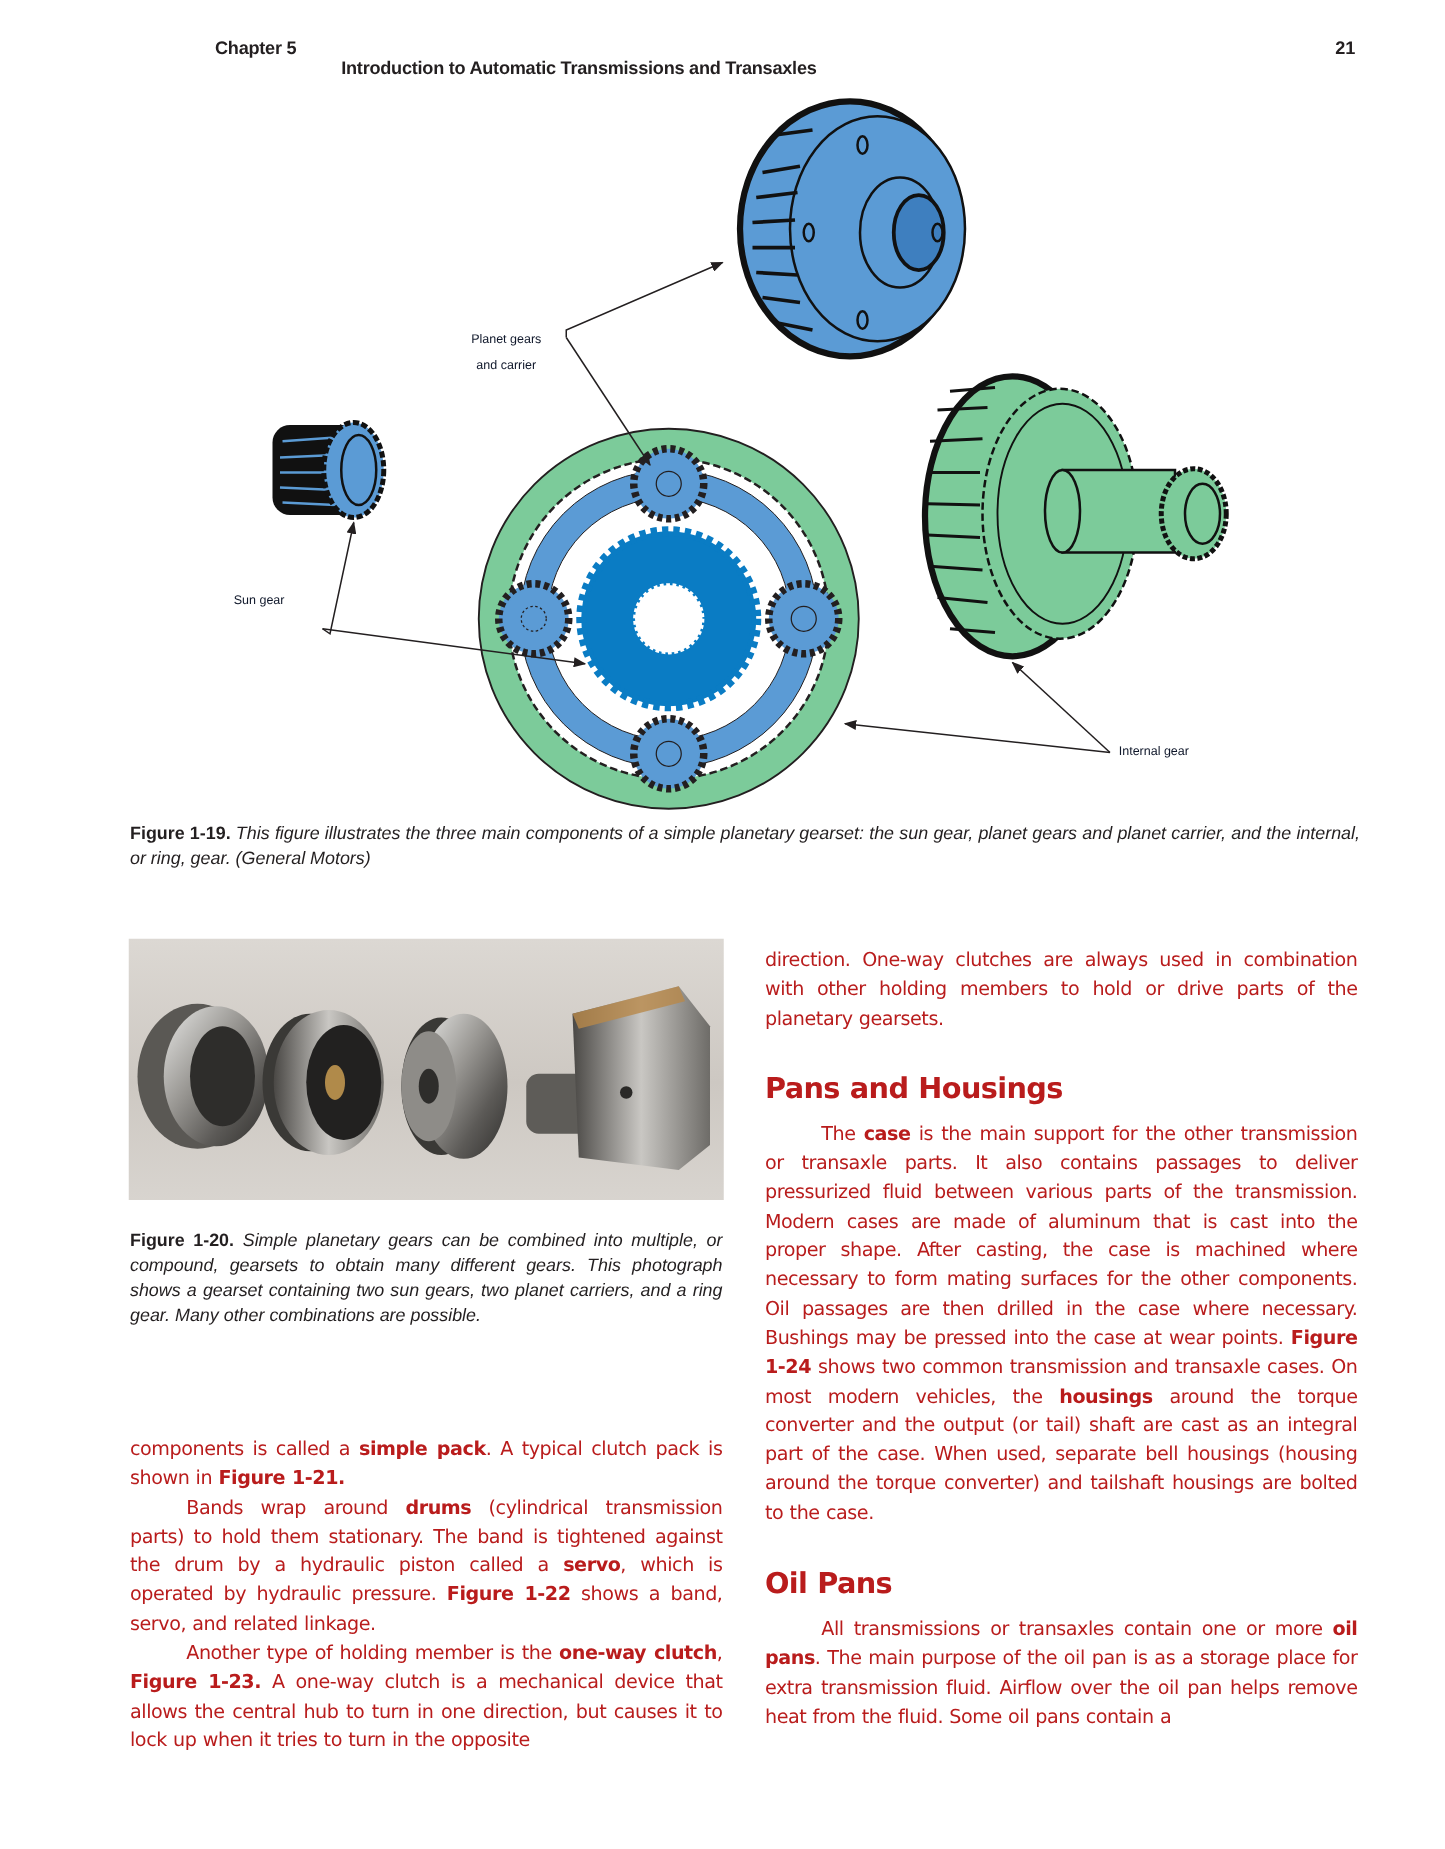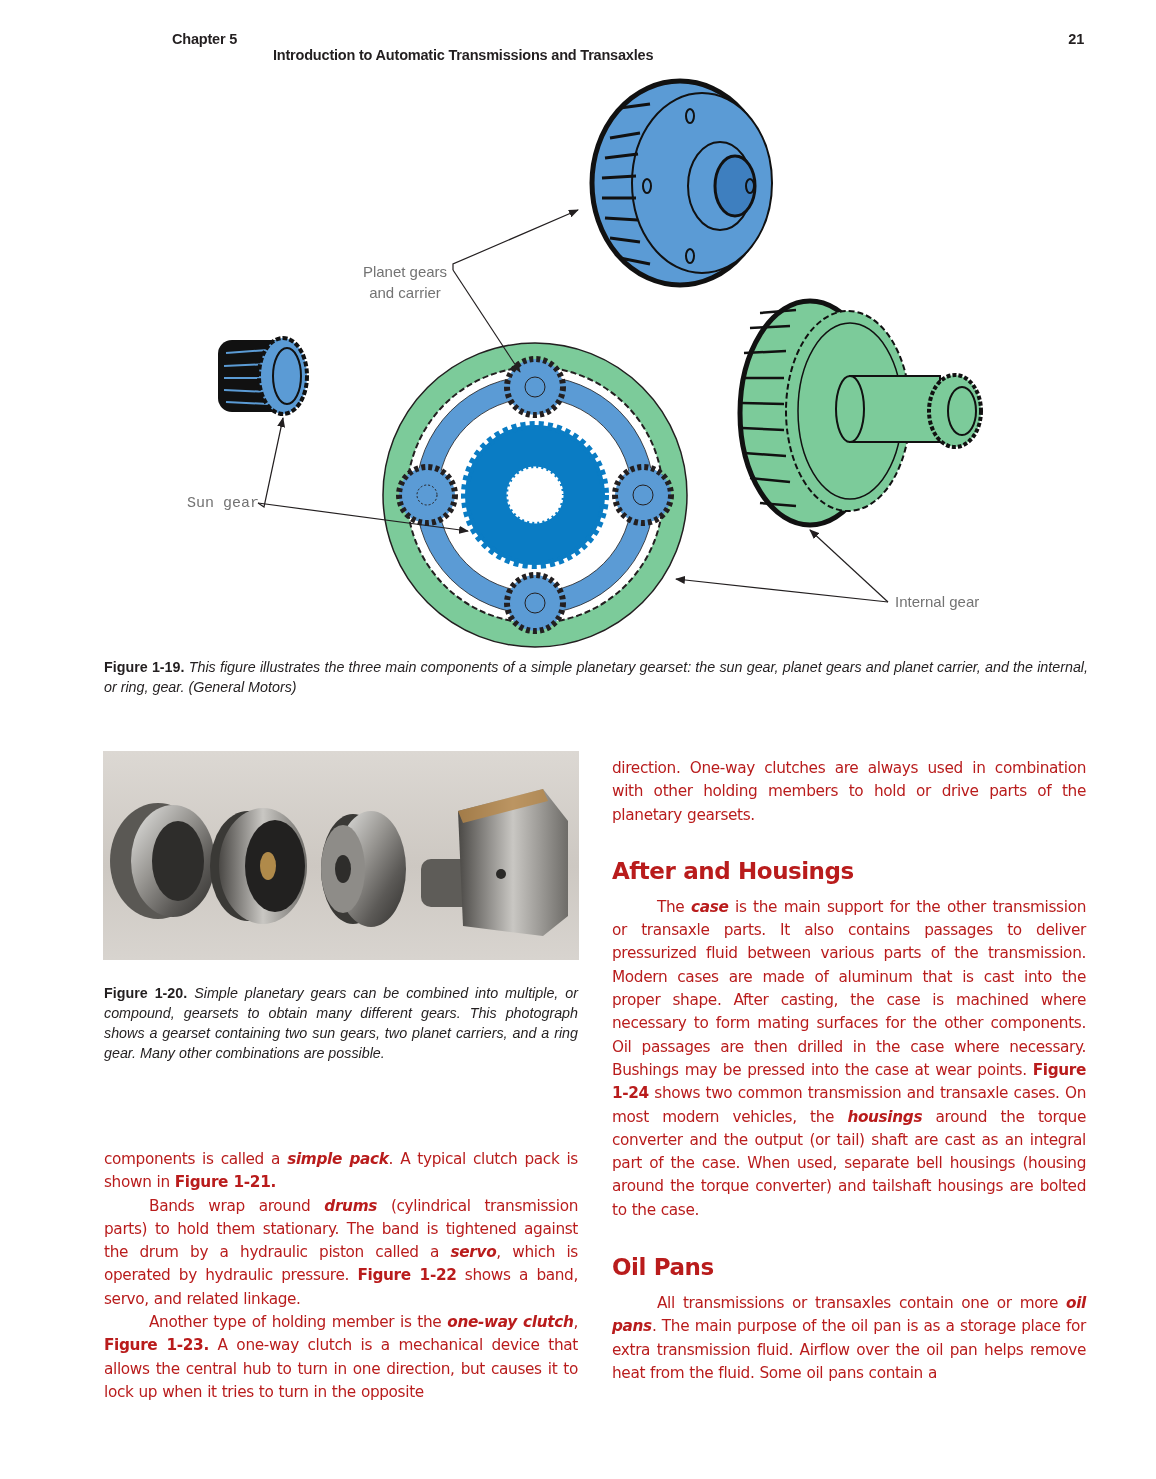--- a/index.html
+++ b/index.html
@@ -6,38 +6,38 @@
   html, body { width: 1156px; height: 1479px; background: #ffffff; overflow: hidden; }
   body { position: relative; color: #231f20; font-family: "DejaVu Sans", sans-serif; }
 
   .running-head { position: absolute; top: 31px; left: 172px; width: 916px; height: 20px;
     font-family: "Liberation Sans", sans-serif; font-weight: bold; font-size: 14.5px; letter-spacing: -0.2px; }
   .running-head .chap { position: absolute; left: 0; top: 0; }
   .running-head .title { position: absolute; left: 101px; top: 16px; }
   .running-head .pgnum { position: absolute; right: 4px; top: 0; }
 
   .figure-1-19 { position: absolute; left: 150px; top: 78px; width: 880px; height: 590px; }
-  .fig-label { position: absolute; font-family: "Liberation Sans", sans-serif; font-size: 15px; color: #737373; line-height: 21px; }
+  .fig-label { position: absolute; font-family: "Liberation Sans", sans-serif; font-size: 10px; color: #0f172a; line-height: 21px; }
 
   .caption-19 { position: absolute; left: 104px; top: 657px; width: 984px;
     font-family: "Liberation Sans", sans-serif; font-size: 14.3px; line-height: 20px; text-align: justify; text-align-last: left; }
   .caption-19 b { font-weight: bold; font-style: normal; }
   .caption-19 i { font-style: italic; }
 
   .photo-1-20 { position: absolute; left: 103px; top: 751px; width: 476px; height: 209px; background: linear-gradient(180deg, #dcd8d3 0%, #cdc8c2 55%, #d8d4cf 100%); overflow: hidden; }
 
   .caption-20 { position: absolute; left: 104px; top: 983px; width: 474px;
     font-family: "Liberation Sans", sans-serif; font-size: 14.3px; line-height: 20px; text-align: justify; }
   .caption-20 b { font-weight: bold; font-style: normal; }
   .caption-20 i { font-style: italic; }
 
   .col { position: absolute; font-family: "DejaVu Sans", sans-serif; font-size: 15.3px; line-height: 23.3px; color: #b91c1c; text-align: justify; letter-spacing: -0.35px; word-spacing: 0.5px; }
   .col p { margin: 0; }
   .col p.indent { text-indent: 45px; }
-  .col .bi { font-weight: bold; font-style: italic; }
+  .col .bi { font-weight: bold; }
   .col .b { font-weight: bold; }
   .col-left { left: 104px; top: 1148px; width: 474px; }
   .col-right { left: 612px; top: 757px; width: 474px; }
 
   .section-head { font-family: "DejaVu Sans", sans-serif; font-weight: bold; font-size: 23px; line-height: 28px; letter-spacing: -0.5px; text-align: left; }
   .sh1 { margin-top: 30px; margin-bottom: 11px; }
   .sh2 { margin-top: 31px; margin-bottom: 11px; }
 </style>
 </head>
 <body>
@@ -149,21 +149,21 @@
       <path d="M108,425 L318,453" marker-end="url(#arr)"></path>
       <path d="M738,524 L526,501" marker-end="url(#arr)"></path>
       <path d="M738,524 L660,452" marker-end="url(#arr)"></path>
     </g>
   </svg>
 
   <div class="fig-label" style="left:205px; top:183px; text-align:center; width:100px;">
     <div>Planet gears</div>
     <div>and carrier</div>
   </div>
-  <div class="fig-label" style="left:37px; top:415px;font-family:Liberation Mono, monospace;">Sun gear</div>
+  <div class="fig-label" style="left:37px; top:392px;">Sun gear</div>
   <div class="fig-label" style="left:745px; top:513px;">Internal gear</div>
 </div>
 
 <div class="caption-19">
   <b>Figure 1-19.</b><i> This figure illustrates the three main components of a simple planetary gearset: the sun gear, planet gears and planet carrier, and the internal, or ring, gear. (General Motors)</i>
 </div>
 
 <div class="photo-1-20">
   <svg width="476" height="209" viewBox="0 0 476 209" xmlns="http://www.w3.org/2000/svg">
     <defs>
@@ -211,18 +211,18 @@
 
 <div class="col col-left">
   <p><span>components is called a </span><span class="bi">simple pack</span><span>. A typical clutch pack is shown in </span><span class="b">Figure 1-21.</span></p>
   <p class="indent"><span>Bands wrap around </span><span class="bi">drums</span><span> (cylindrical transmission parts) to hold them stationary. The band is tightened against the drum by a hydraulic piston called a </span><span class="bi">servo</span><span>, which is operated by hydraulic pressure. </span><span class="b">Figure 1-22</span><span> shows a band, servo, and related linkage.</span></p>
   <p class="indent"><span>Another type of holding member is the </span><span class="bi">one-way clutch</span><span>, </span><span class="b">Figure 1-23.</span><span> A one-way clutch is a mechanical device that allows the central hub to turn in one direction, but causes it to lock up when it tries to turn in the opposite</span></p>
 </div>
 
 <div class="col col-right">
   <p>direction. One-way clutches are always used in combination with other holding members to hold or drive parts of the planetary gearsets.</p>
 
-  <h2 class="section-head sh1">After and Housings</h2>
+  <h2 class="section-head sh1">Pans and Housings</h2>
   <p class="indent"><span>The </span><span class="bi">case</span><span> is the main support for the other transmission or transaxle parts. It also contains passages to deliver pressurized fluid between various parts of the transmission. Modern cases are made of aluminum that is cast into the proper shape. After casting, the case is machined where necessary to form mating surfaces for the other components. Oil passages are then drilled in the case where necessary. Bushings may be pressed into the case at wear points. </span><span class="b">Figure 1-24</span><span> shows two common transmission and transaxle cases. On most modern vehicles, the </span><span class="bi">housings</span><span> around the torque converter and the output (or tail) shaft are cast as an integral part of the case. When used, separate bell housings (housing around the torque converter) and tailshaft housings are bolted to the case.</span></p>
 
   <h2 class="section-head sh2">Oil Pans</h2>
   <p class="indent"><span>All transmissions or transaxles contain one or more </span><span class="bi">oil pans</span><span>. The main purpose of the oil pan is as a storage place for extra transmission fluid. Airflow over the oil pan helps remove heat from the fluid. Some oil pans contain a</span></p>
 </div>
 
 </body></html>

